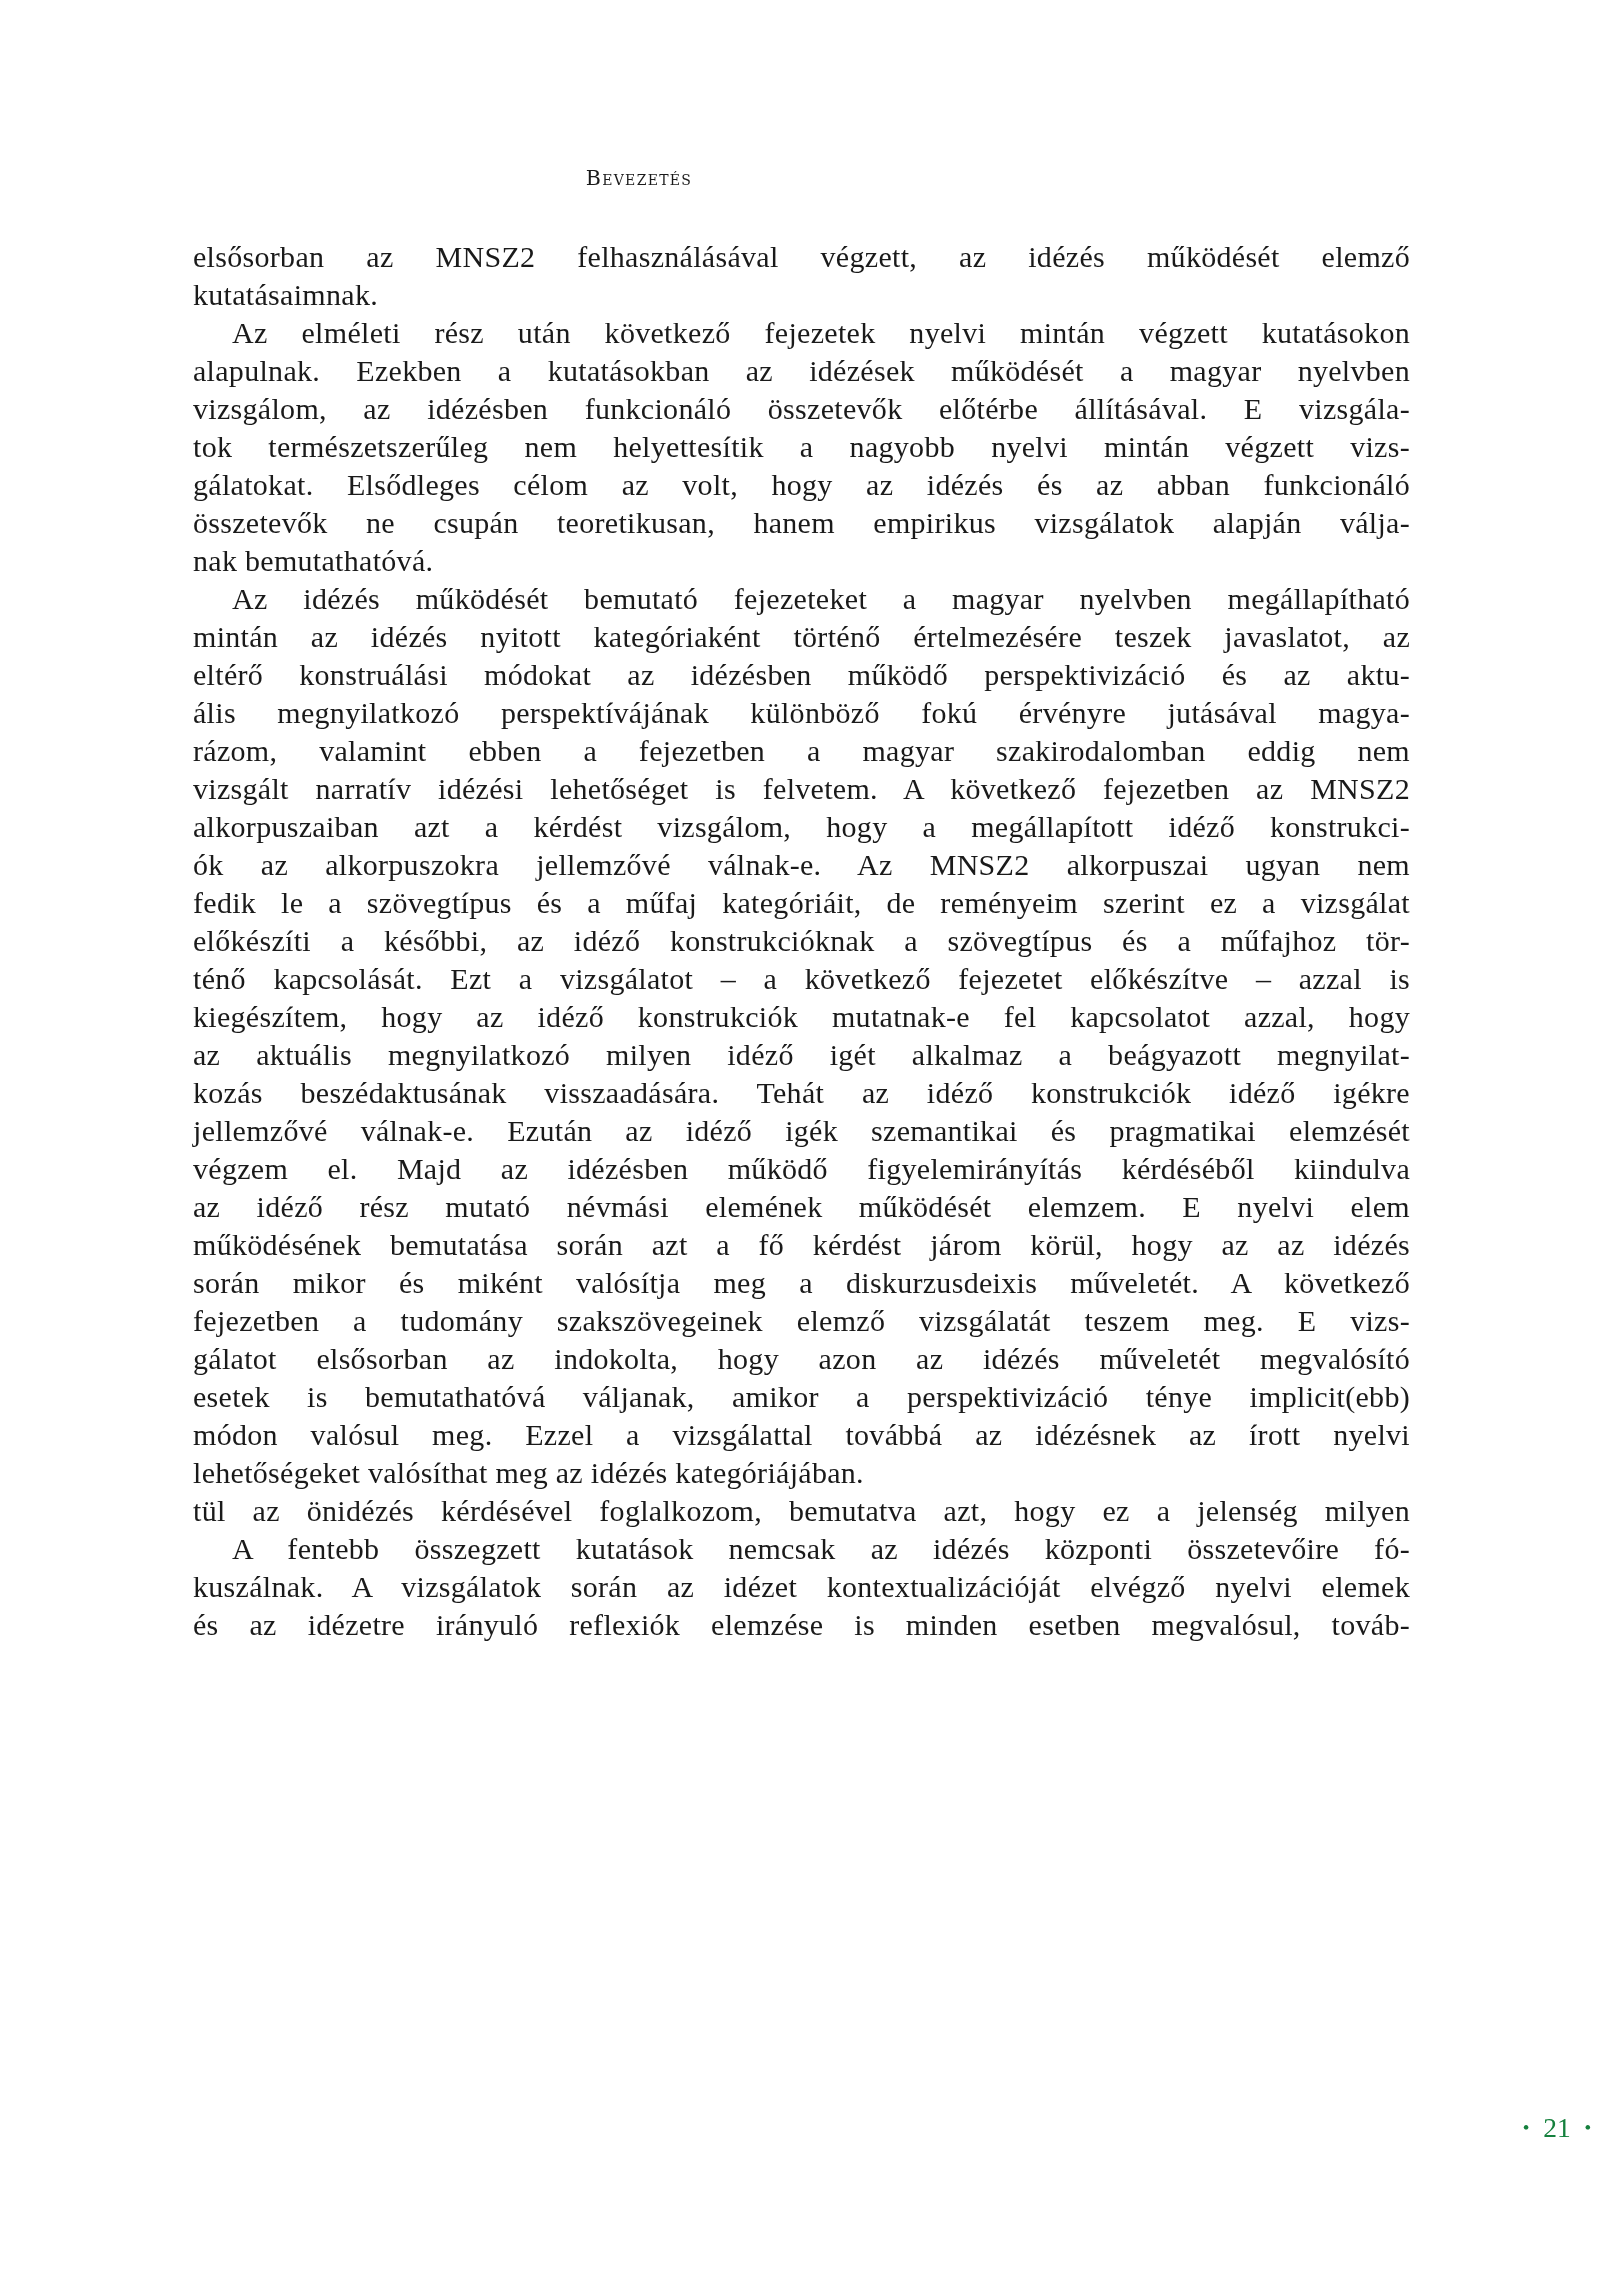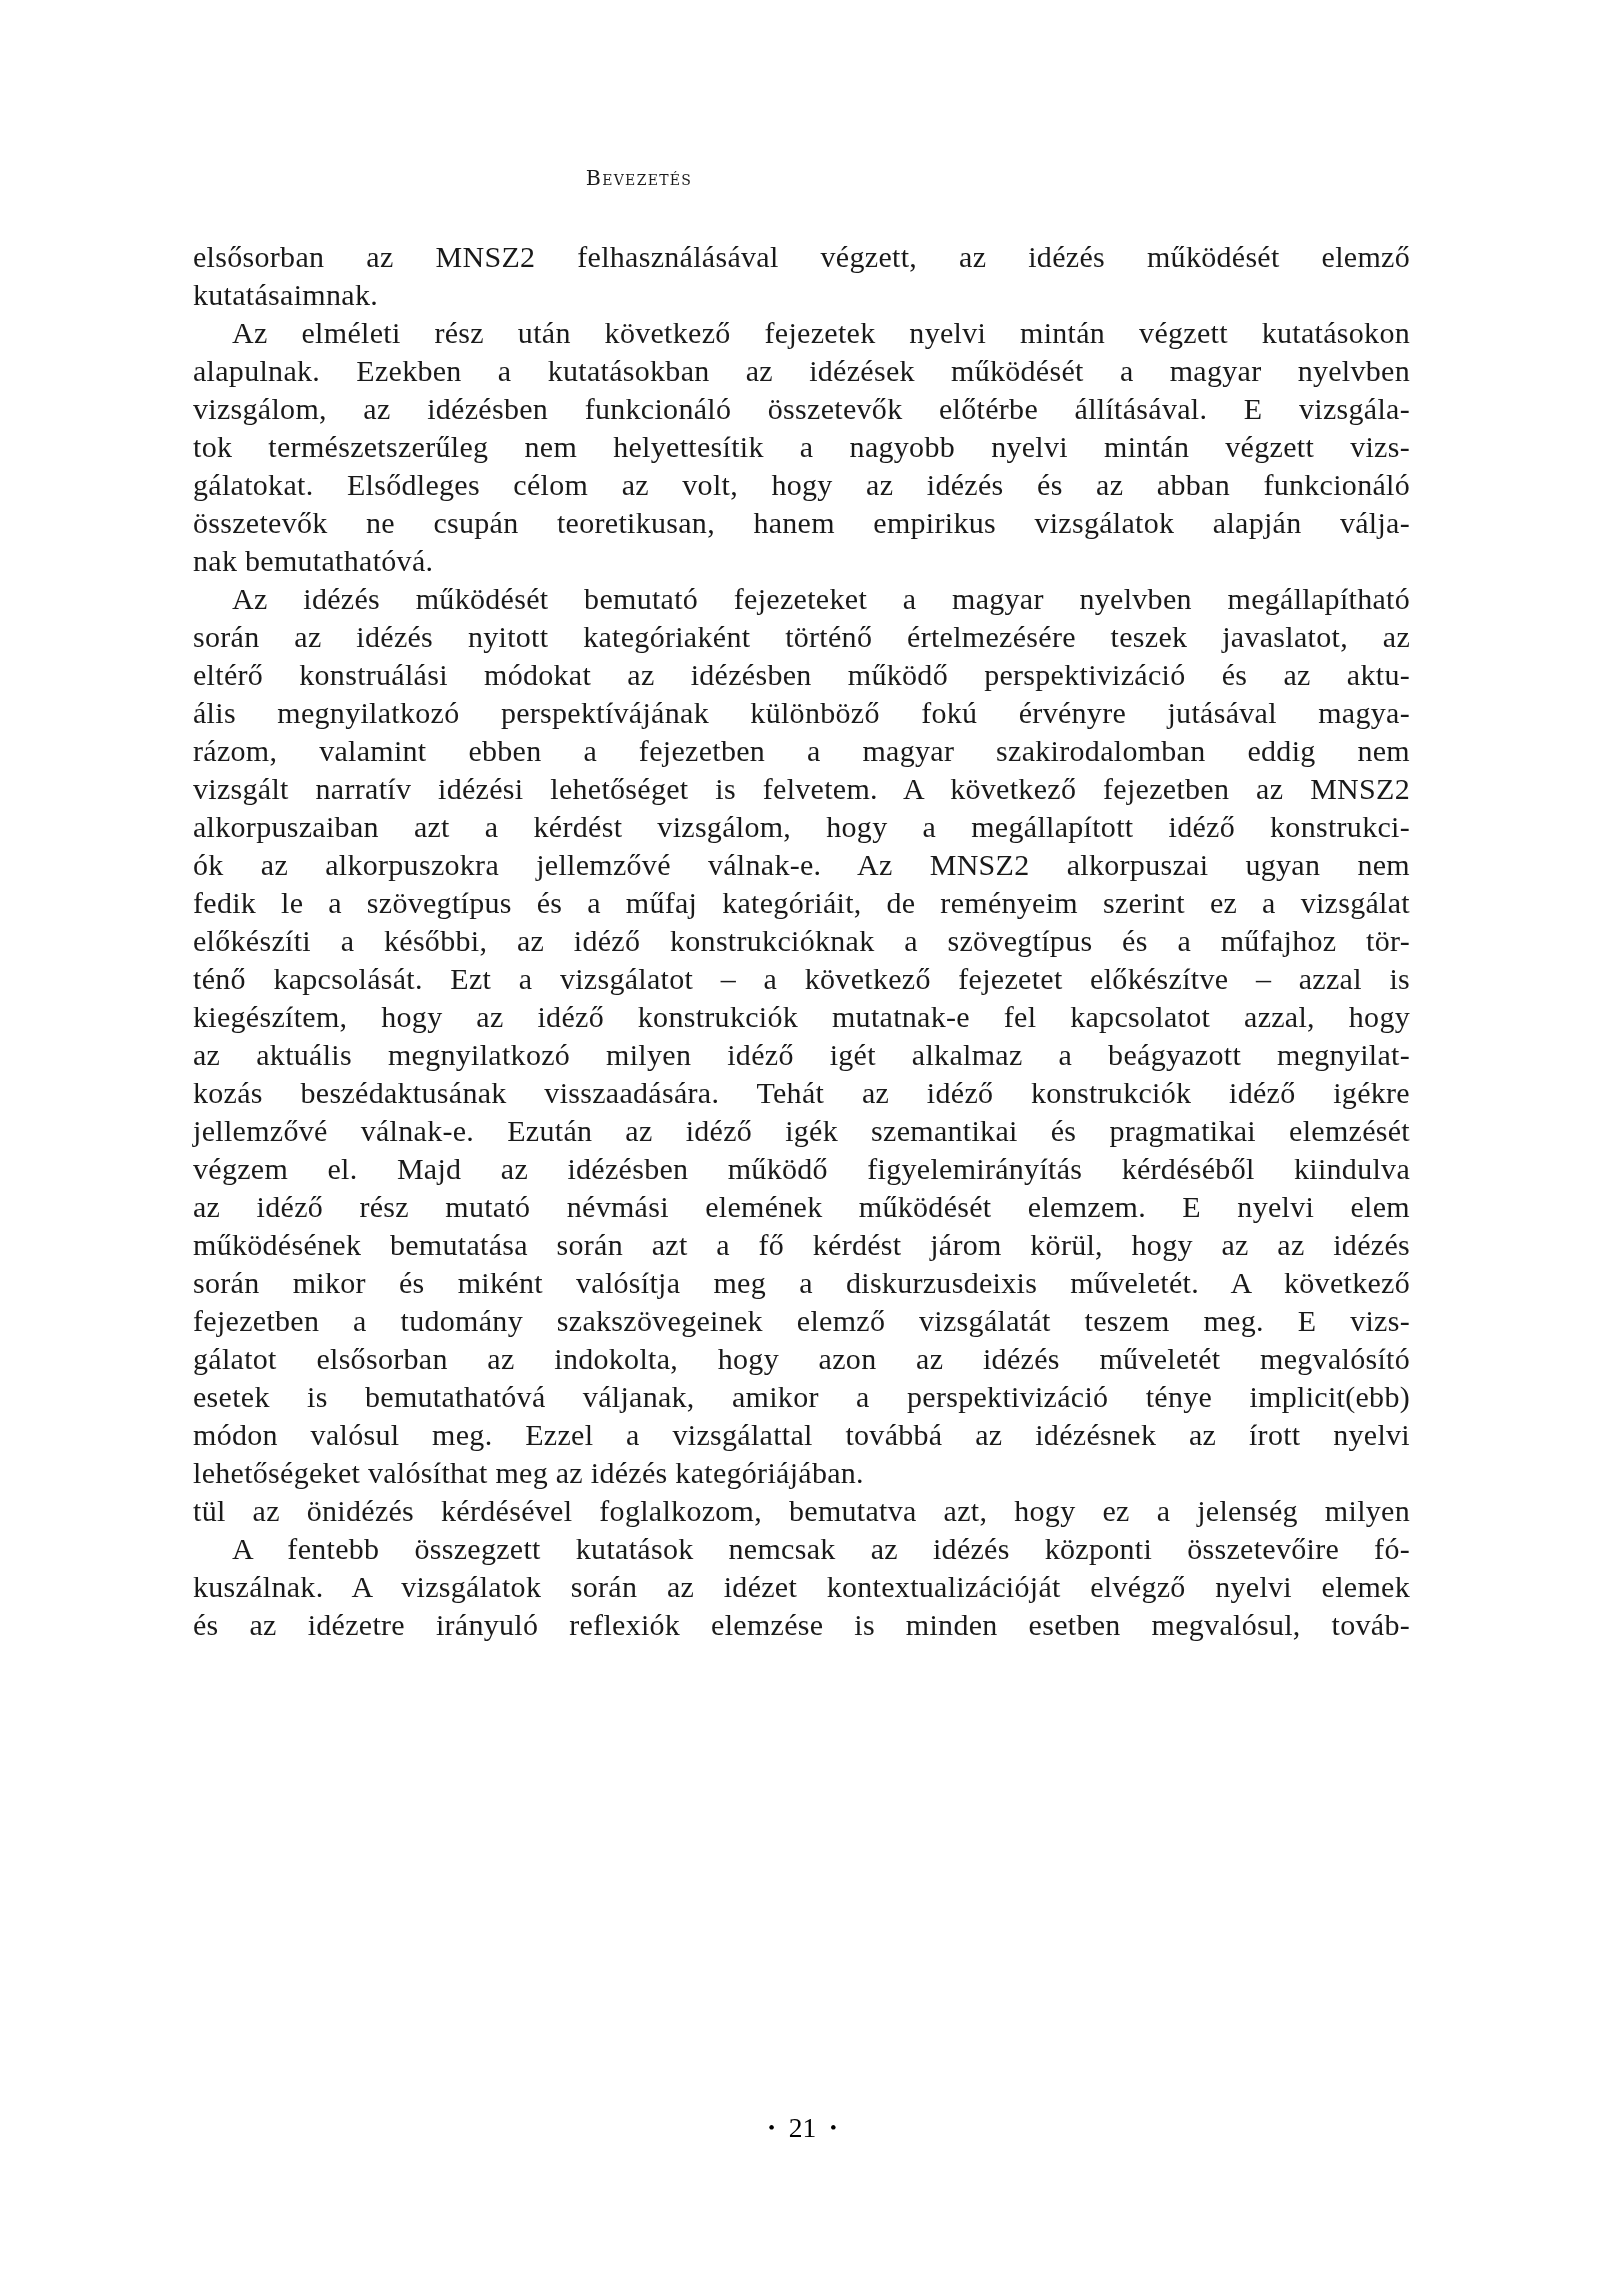--- a/index.html
+++ b/index.html
@@ -20,22 +20,22 @@
       font-size: 30px;
     }
     .line {
       display: block; height: 38px; line-height: 38px;
       white-space: nowrap; text-align: justify; text-align-last: justify;
       letter-spacing: 0.3px;
     }
     .line.last { text-align-last: left; }
     .line.indent { padding-left: 39px; }
     .folio {
-      position: absolute; top: 2112px; left: 0; width: 1605px; text-align: center;
-      font-family: "Liberation Serif", "DejaVu Serif", serif; font-size: 27.5px; color: #000000;
+      position: absolute; top: 2112px; left: 0; width: 1605px; text-align: right;
+      font-family: "Liberation Serif", "DejaVu Serif", serif; font-size: 27.5px; color: #15803d;
     }
     .folio .dot { font-size: 19px; vertical-align: 3.4px; margin: 0 13.8px; }
   </style>
 </head>
 <body>
 
 <div class="page">
   <div class="running-head">Bevezetés</div>
 
   <div class="body-text" id="body-text">
@@ -47,21 +47,21 @@
         <span class="line indent">Az elméleti rész után következő fejezetek nyelvi mintán végzett kutatásokon</span>
         <span class="line">alapulnak. Ezekben a kutatásokban az idézések működését a magyar nyelvben</span>
         <span class="line">vizsgálom, az idézésben funkcionáló összetevők előtérbe állításával. E vizsgála-</span>
         <span class="line">tok természetszerűleg nem helyettesítik a nagyobb nyelvi mintán végzett vizs-</span>
         <span class="line">gálatokat. Elsődleges célom az volt, hogy az idézés és az abban funkcionáló</span>
         <span class="line">összetevők ne csupán teoretikusan, hanem empirikus vizsgálatok alapján válja-</span>
         <span class="line last">nak bemutathatóvá.</span>
       </div>
       <div>
         <span class="line indent">Az idézés működését bemutató fejezeteket a magyar nyelvben megállapítható</span>
-        <span class="line">során az idézés nyitott kategóriaként történő értelmezésére teszek javaslatot, az</span>
+        <span class="line">mintán az idézés nyitott kategóriaként történő értelmezésére teszek javaslatot, az</span>
         <span class="line">eltérő konstruálási módokat az idézésben működő perspektivizáció és az aktu-</span>
         <span class="line">ális megnyilatkozó perspektívájának különböző fokú érvényre jutásával magya-</span>
         <span class="line">rázom, valamint ebben a fejezetben a magyar szakirodalomban eddig nem</span>
         <span class="line">vizsgált narratív idézési lehetőséget is felvetem. A következő fejezetben az MNSZ2</span>
         <span class="line">alkorpuszaiban azt a kérdést vizsgálom, hogy a megállapított idéző konstrukci-</span>
         <span class="line">ók az alkorpuszokra jellemzővé válnak-e. Az MNSZ2 alkorpuszai ugyan nem</span>
         <span class="line">fedik le a szövegtípus és a műfaj kategóriáit, de reményeim szerint ez a vizsgálat</span>
         <span class="line">előkészíti a későbbi, az idéző konstrukcióknak a szövegtípus és a műfajhoz tör-</span>
         <span class="line">ténő kapcsolását. Ezt a vizsgálatot – a következő fejezetet előkészítve – azzal is</span>
         <span class="line">kiegészítem, hogy az idéző konstrukciók mutatnak-e fel kapcsolatot azzal, hogy</span>

